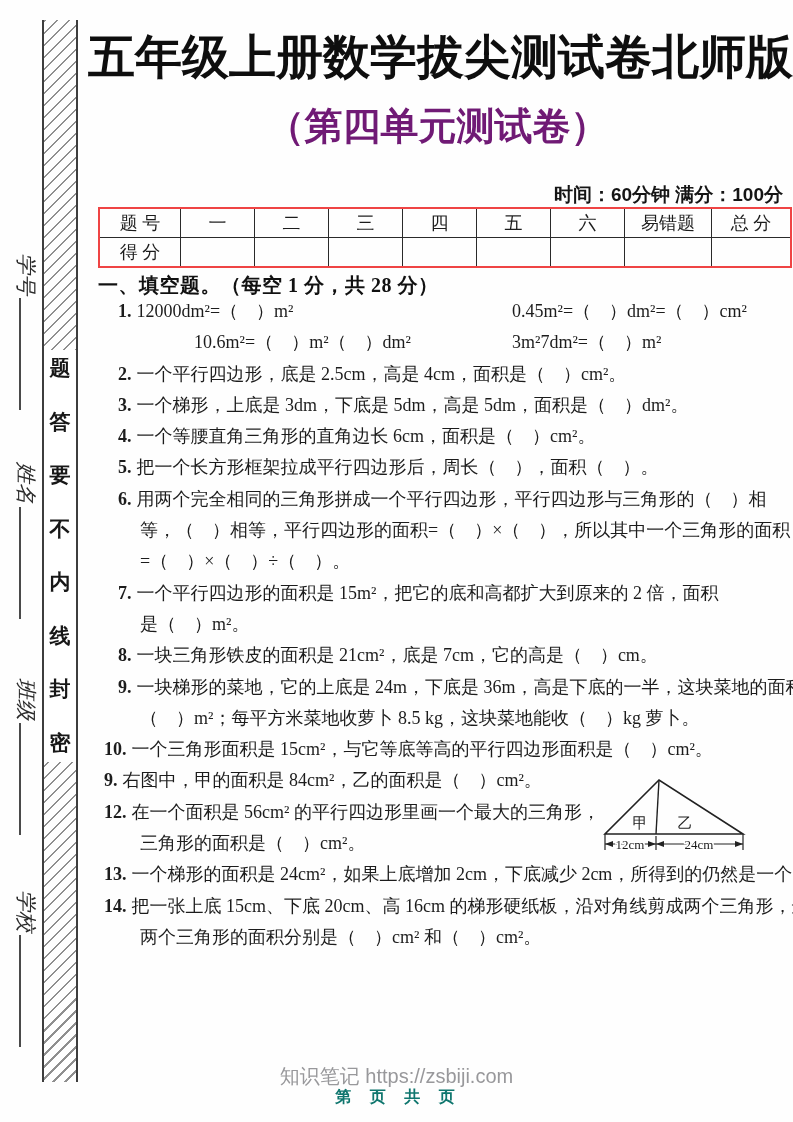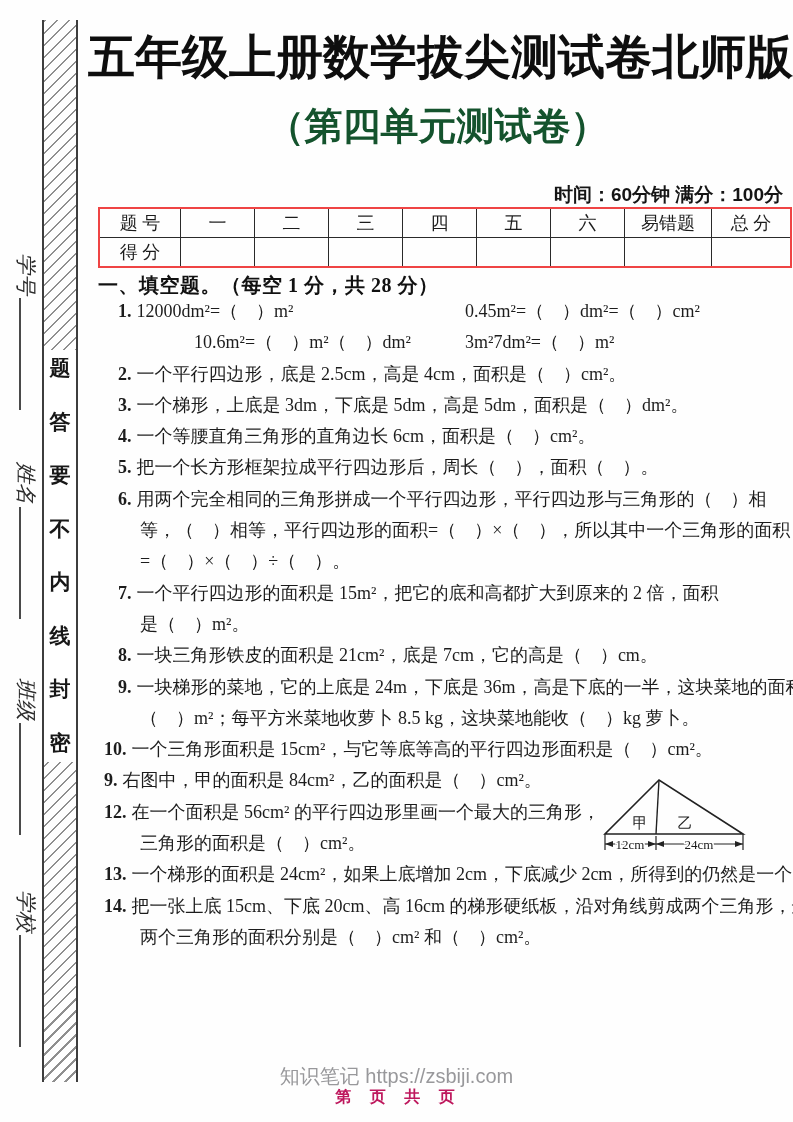--- a/index.html
+++ b/index.html
@@ -37,21 +37,21 @@
 
   
   .title{
     position:absolute;left:88px;right:6px;top:26px;text-align:center;
     font-family:Liberation Mono, monospace;
     font-weight:900;font-size:47px;color:#0e0e0e;letter-spacing:0px;white-space:nowrap;
   }
   .subtitle{
     position:absolute;left:88px;right:6px;top:101px;text-align:center;
     font-family:"Liberation Sans","DejaVu Sans",sans-serif;
-    font-weight:900;font-size:38px;color:#14532d;white-space:nowrap;
+    font-weight:900;font-size:38px;color:#701a75;white-space:nowrap;
   }
   .meta{
     position:absolute;right:10px;top:182px;
     font-family:"Liberation Sans","DejaVu Sans",sans-serif;
     font-weight:700;font-size:19px;color:#151515;padding-left:23px;
   }
 
   
   table.score{
     position:absolute;left:98px;top:207px;width:682px;
@@ -71,39 +71,39 @@
   }
   .questions{
     position:absolute;left:100px;top:296px;width:693px;
     font-size:18px;color:#1c1c1c;
   }
   .q-line{line-height:31.3px;white-space:nowrap;}
   .q-num{font-weight:700;margin-right:5px;}
   .q-first{padding-left:18px;}
   .q-first2{padding-left:4px;}
   .q-cont{padding-left:40px;}
-  .q1row{display:flex;}
+  .q1row{display:flex;gap:47px;}
   .q1l{flex:0 0 365px;padding-left:18px;box-sizing:border-box;}
   .q1l2{padding-left:40px;text-align:center;}
   .q1r{flex:1;}
 
   
   .diagram{position:absolute;left:597px;top:766px;width:158px;height:92px;}
   .diagram svg{display:block;}
 
   
   .footer-site{
     position:absolute;left:0;right:0;top:1063px;text-align:center;
     font-family:"Liberation Sans","DejaVu Sans",sans-serif;
     font-size:20px;color:#98989b;
   }
   .footer-page{
     position:absolute;left:4px;right:0;top:1087px;text-align:center;
     font-family:"Liberation Sans","DejaVu Sans",sans-serif;
-    font-size:16px;font-weight:700;color:#be185d;letter-spacing:7px;
+    font-size:16px;font-weight:700;color:#0f766e;letter-spacing:7px;
   }
 </style>
 </head>
 <body>
 
 <div class="paper">
 
   <div class="margin-field mf0"><span>学号</span><span class="fill-line"></span></div>
   <div class="margin-field mf1"><span>姓名</span><span class="fill-line"></span></div>
   <div class="margin-field mf2"><span>班级</span><span class="fill-line"></span></div>

